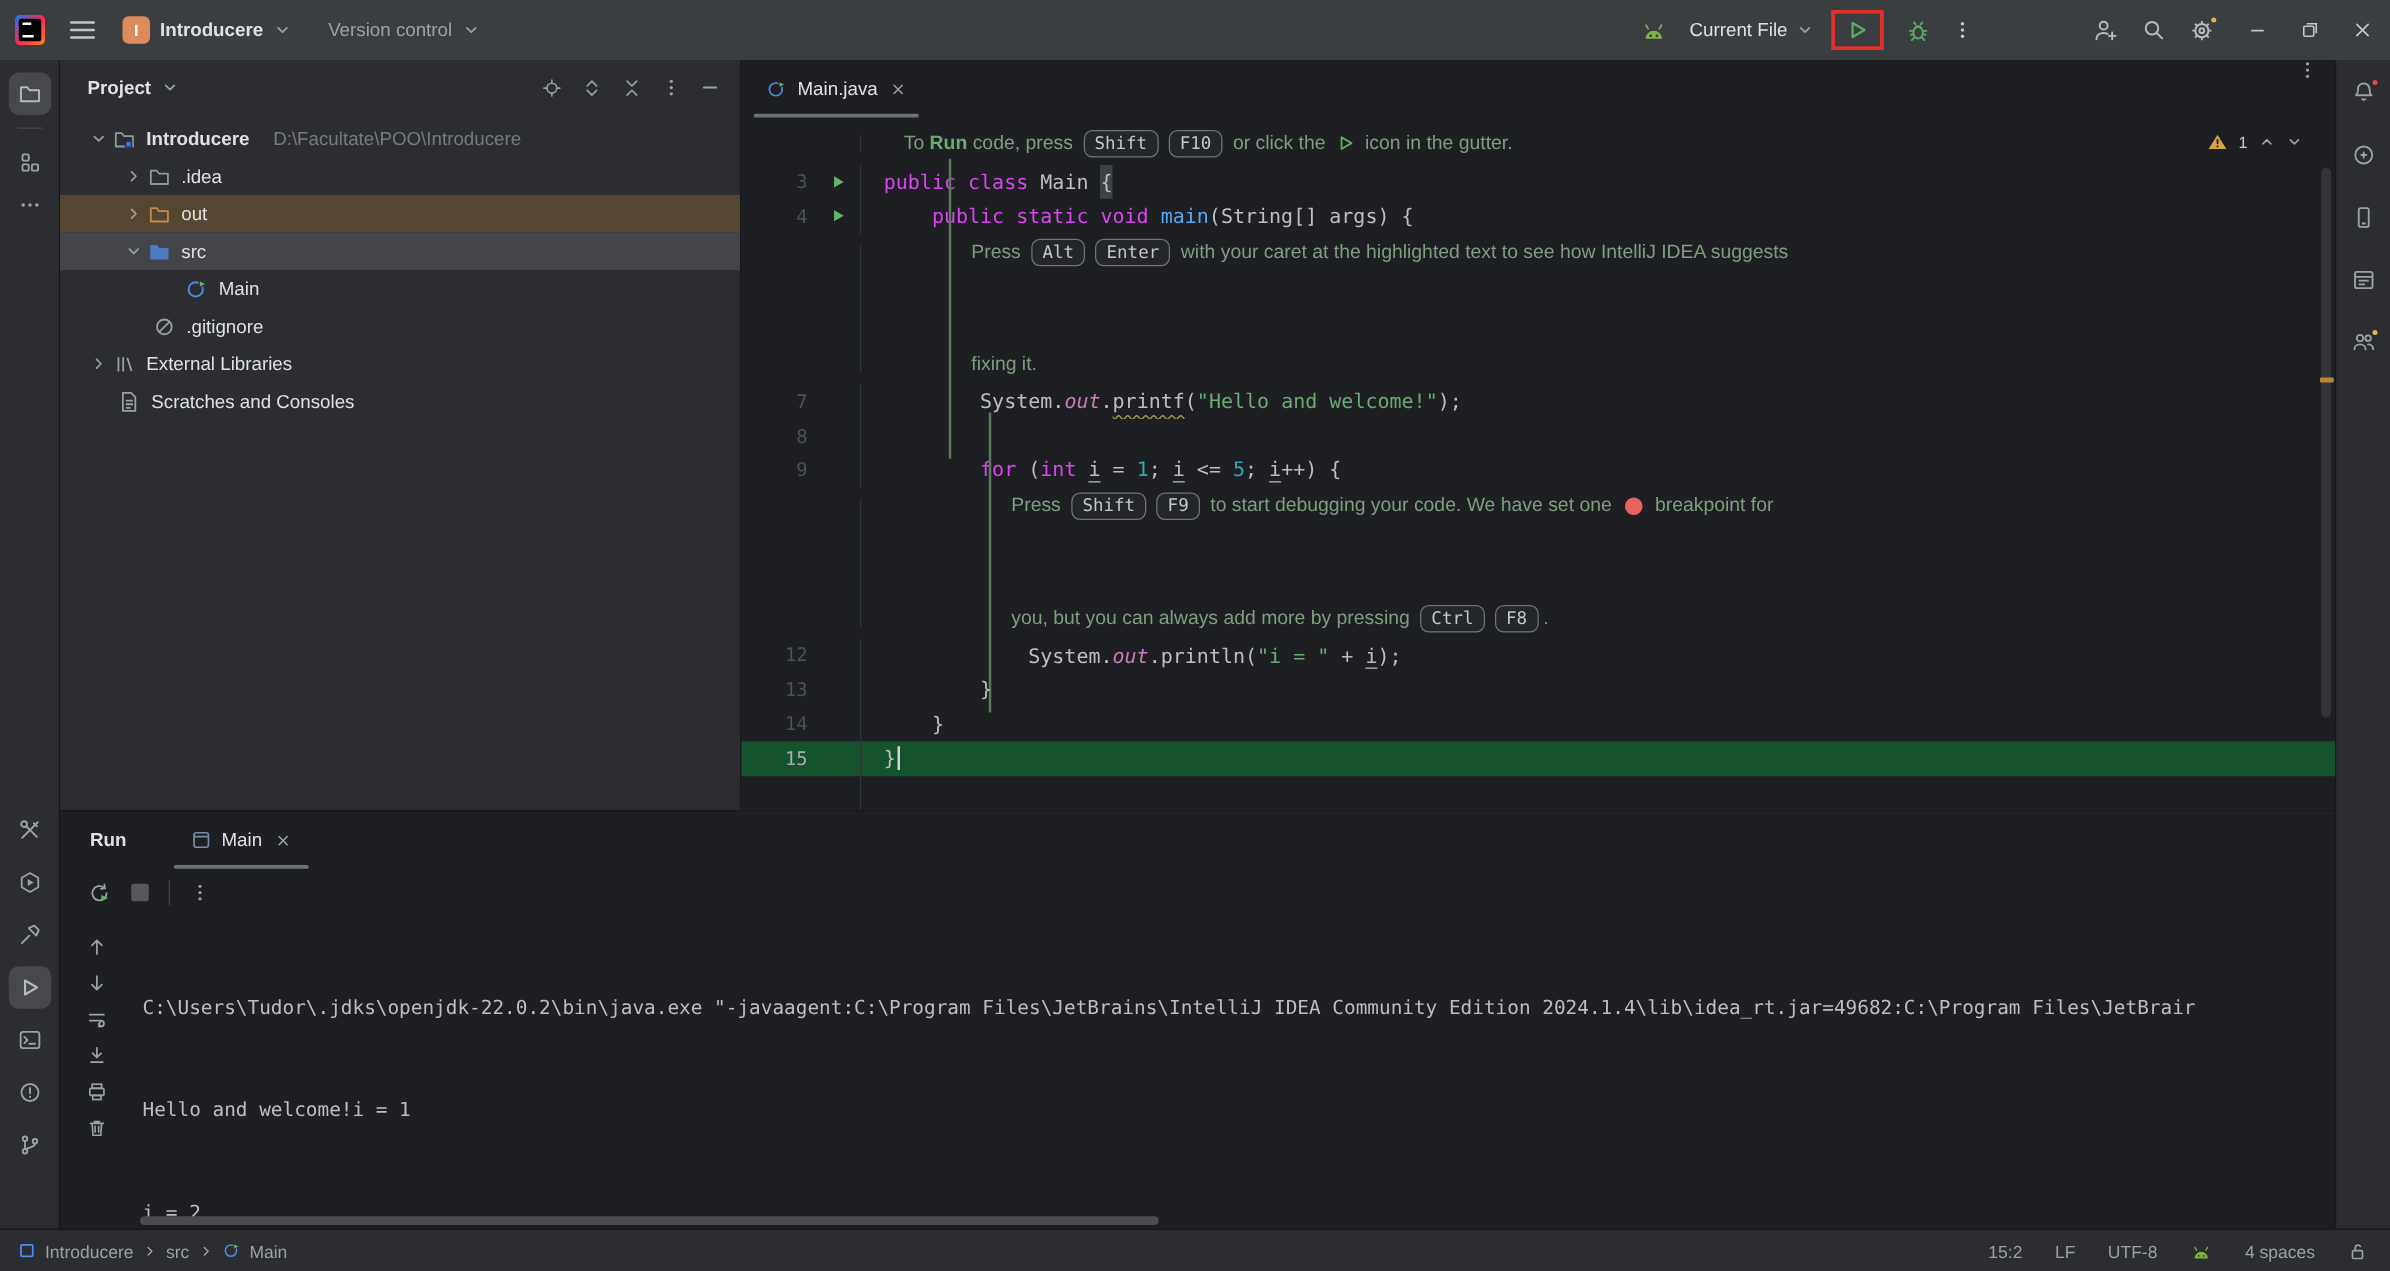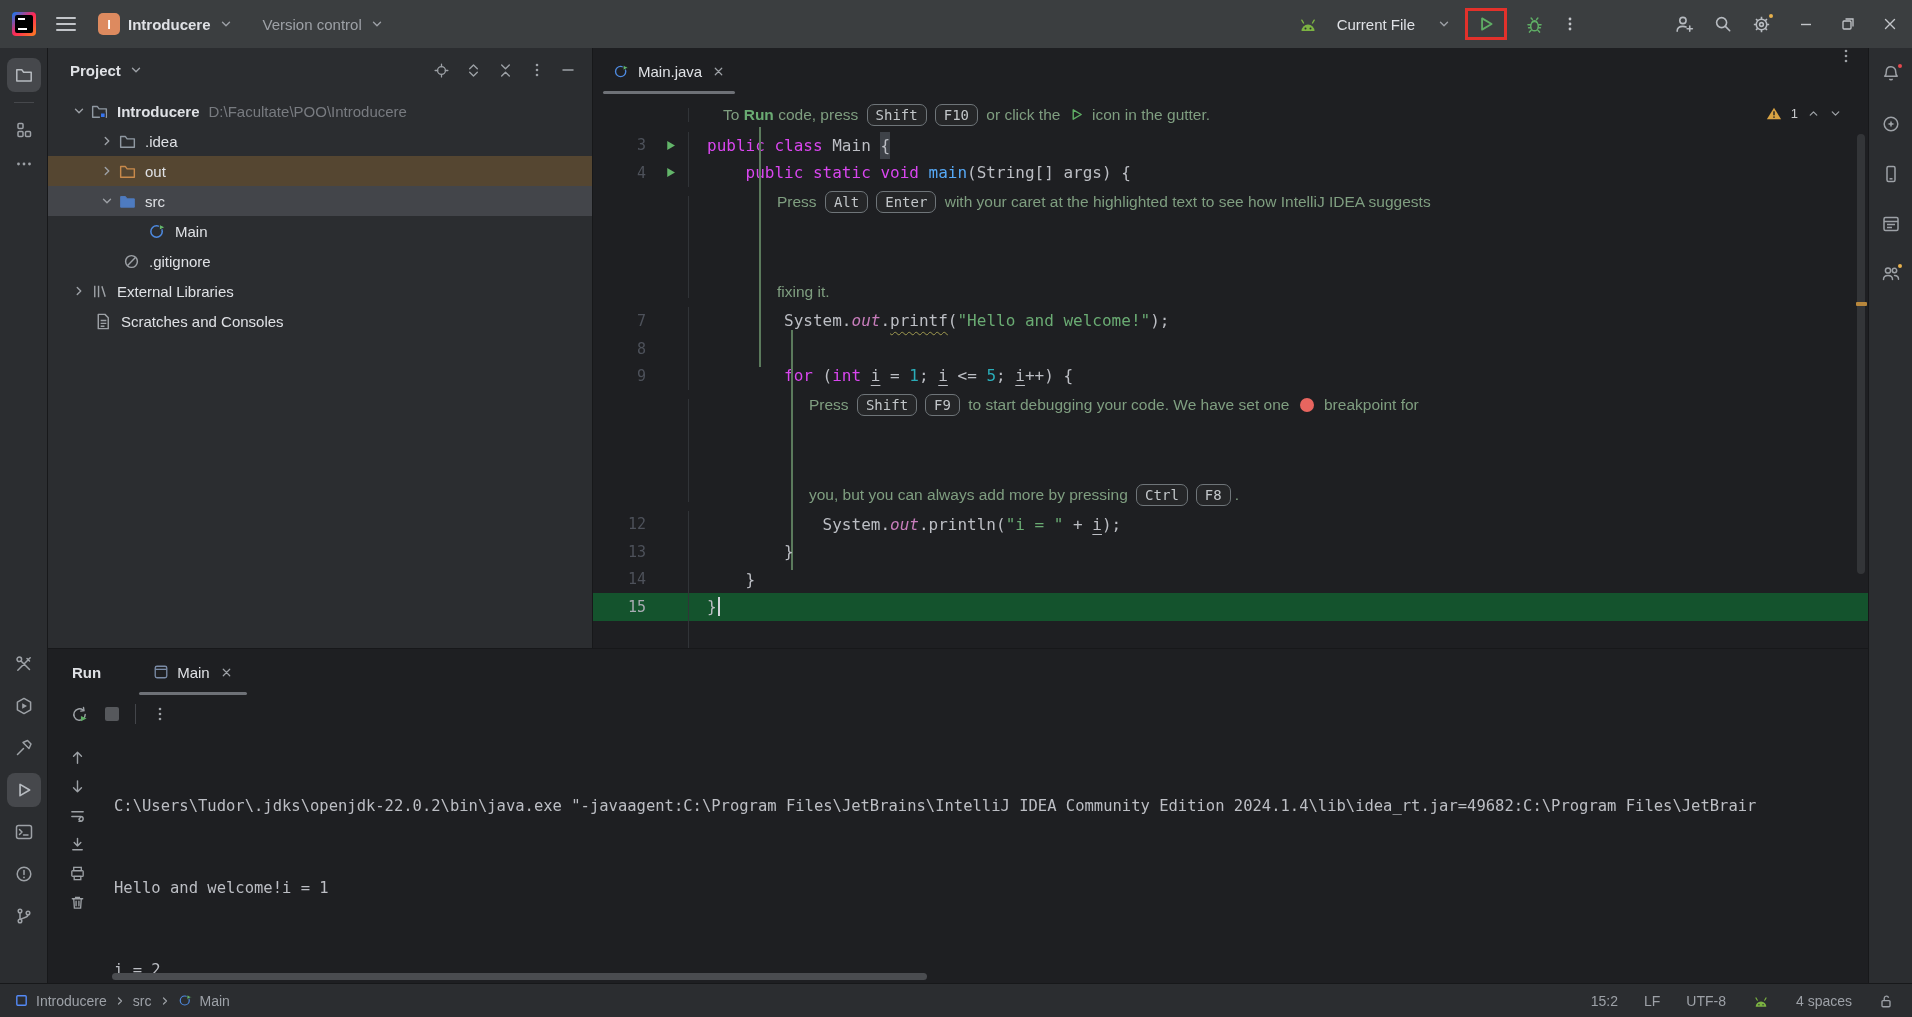--- a/index.html
+++ b/index.html
@@ -17,21 +17,21 @@
   .logo .bar{position:absolute;left:6px;top:6px;width:7px;height:2px;background:#fff;}
   .logo .bar2{position:absolute;left:6px;bottom:6px;width:9px;height:2px;background:#fff;}
   .burger{width:20px;height:14px;display:flex;flex-direction:column;justify-content:space-between;margin-left:6px;}
   .burger span{height:2px;background:#c2c5c9;border-radius:1px;}
   .widget{display:flex;align-items:center;gap:8px;padding:5px 8px;border-radius:6px;}
   .proj-badge{width:22px;height:22px;border-radius:5px;background:#dd8a5f;color:#fff;font-weight:700;font-size:13px;display:flex;align-items:center;justify-content:center;}
   .proj-name{font-size:15px;font-weight:600;color:#dfe1e5;}
   .vcs-name{font-size:15px;color:#9da1a6;}
   .tb-right{display:flex;align-items:center;}
   .tb-item{display:flex;align-items:center;justify-content:center;margin-left:18px;}
-  .runconfig{display:flex;align-items:center;gap:22px;font-size:15px;color:#dfe1e5;}
+  .runconfig{display:flex;align-items:center;gap:7px;font-size:15px;color:#dfe1e5;}
   .annot-red{border:3px solid #e2312b;padding:4px 9px;display:flex;align-items:center;justify-content:center;margin-left:14px;}
   .win-ctl{margin-left:26px;color:#c2c5c9;}
 
   
   .main-row{display:flex;height:935px;flex:none;}
   .stripe{width:48px;background:#2b2d30;flex:none;display:flex;flex-direction:column;align-items:center;padding-top:10px;}
   .stripe-left{border-right:1px solid #17181a;}
   .stripe-right{width:44px;border-left:1px solid #17181a;gap:30px;padding-top:16px;}
   .tile{width:34px;height:34px;border-radius:8px;display:flex;align-items:center;justify-content:center;}
   .tile.sel{background:#46484c;}
@@ -50,21 +50,21 @@
   .project-panel{width:545px;flex:none;background:#2b2d30;border-right:1px solid #17181a;display:flex;flex-direction:column;}
   .pp-header{height:44px;display:flex;align-items:center;padding:0 16px 0 22px;gap:8px;}
   .pp-title{font-size:15px;font-weight:600;}
   .pp-actions{margin-left:auto;display:flex;align-items:center;gap:15px;}
   .tree{padding-top:4px;font-size:15px;}
   .trow{height:30px;display:flex;align-items:center;white-space:nowrap;}
   .trow .chev{width:22px;display:flex;justify-content:center;flex:none;color:#9da1a6;}
   .trow .ticon{width:19px;margin-right:8px;flex:none;display:flex;justify-content:center;}
   .trow.sel{background:#43454a;}
   .trow.excluded{background:#554631;}
-  .tpath{color:#787b80;margin-left:9px;}
+  .tpath{color:#787b80;margin-left:19px;}
   .pl0{padding-left:20px;} .pl1{padding-left:48px;} .pl1n{padding-left:74px;} .pl2n{padding-left:100px;} .pl0n{padding-left:46px;}
   .bold{font-weight:700;}
 
   
   .editor{flex:1;min-width:0;background:#1e1f22;display:flex;flex-direction:column;position:relative;}
   .tabbar{height:46px;flex:none;display:flex;align-items:flex-start;padding-left:16px;position:relative;}
   .etab{display:flex;align-items:center;gap:8px;height:100%;position:relative;padding:0 4px;}
   .etab::after{content:"";position:absolute;left:-6px;right:-6px;bottom:0;height:3px;border-radius:2px;background:#6e7177;}
   .etab-label{font-size:15px;color:#dfe1e5;}
   .tab-x{color:#9da1a6;margin-left:2px;}

